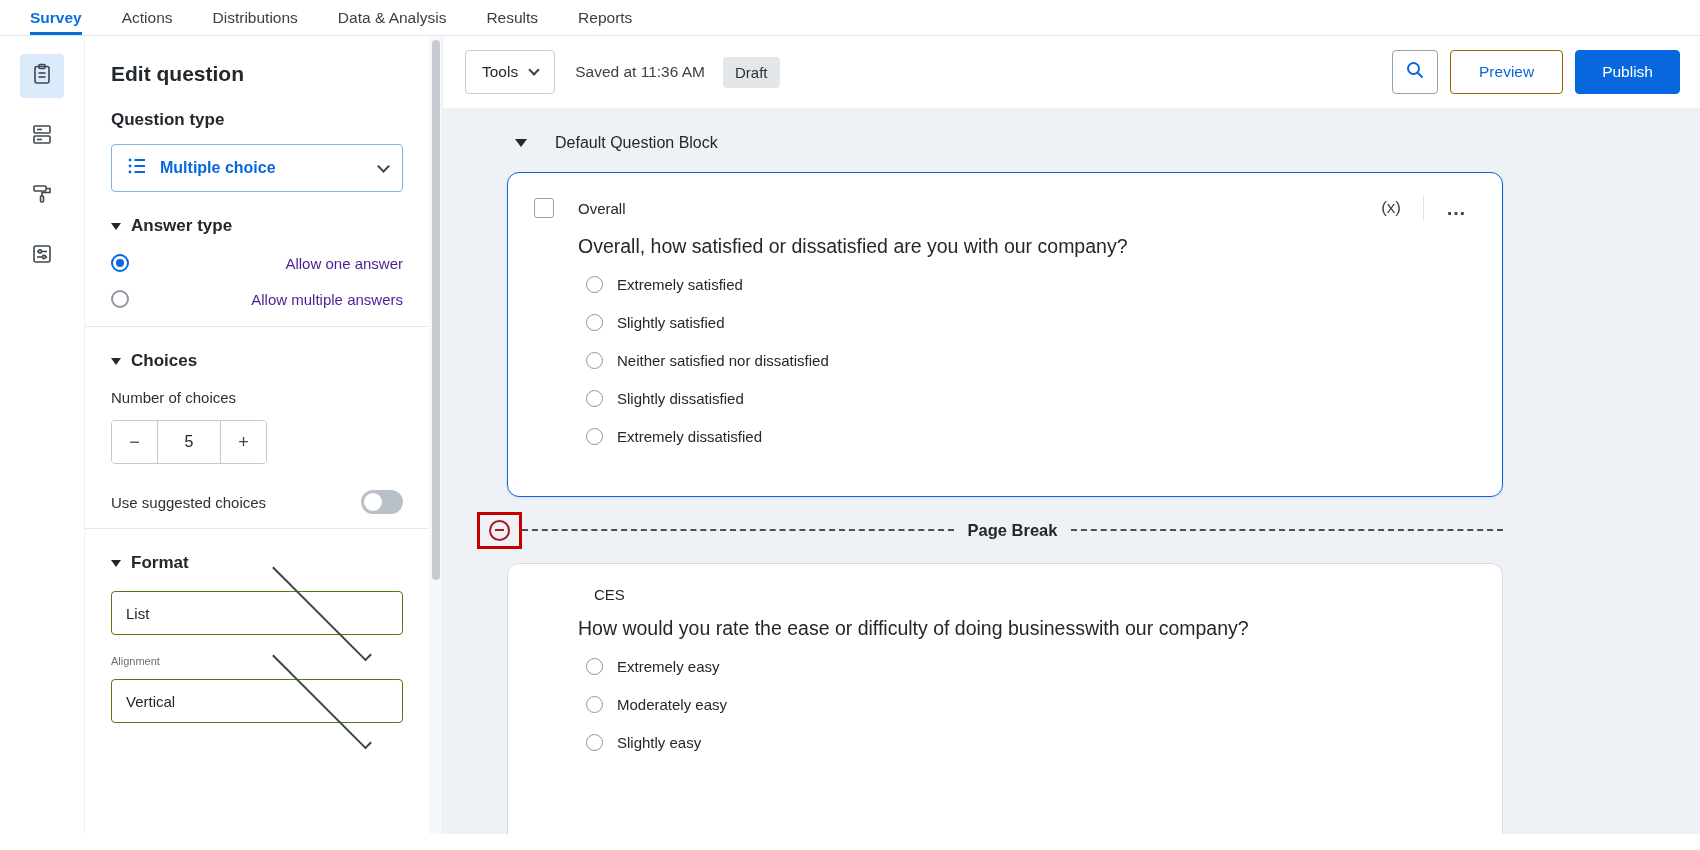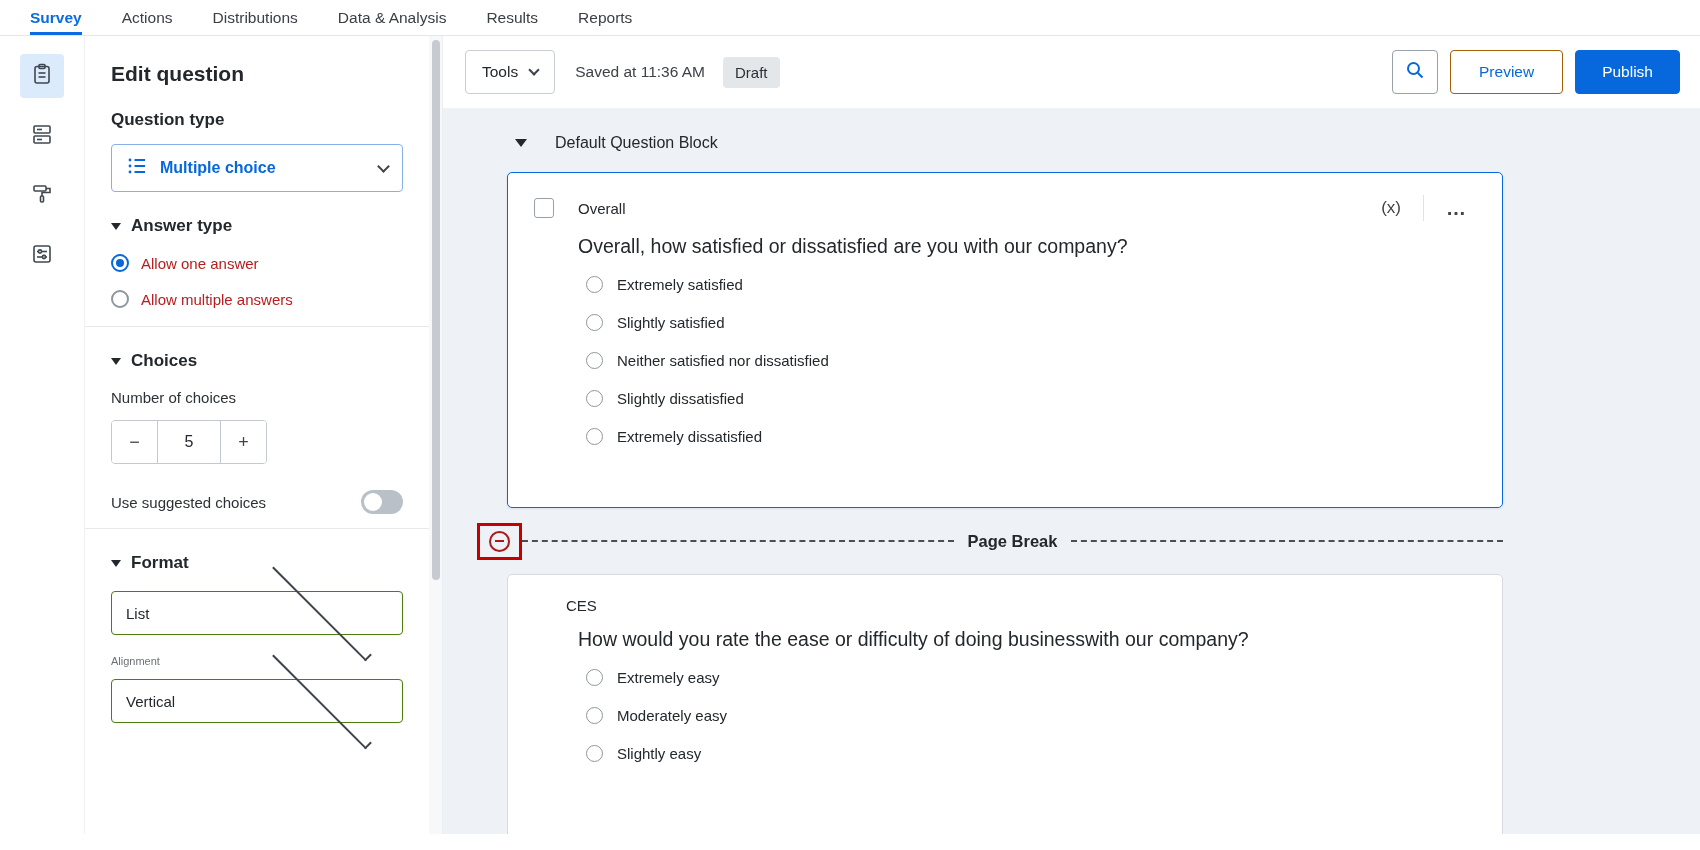--- a/index.html
+++ b/index.html
@@ -31,21 +31,21 @@
     background:#fff; display:flex; align-items:center; padding:0 14px; gap:12px; cursor:pointer; }
   .qtype-btn .qtype-label { color:#0768dd; font-size:16px; font-weight:700; flex:1; text-align:left; }
   .chev { width:9px; height:9px; border-right:2px solid #3e444b; border-bottom:2px solid #3e444b;
     transform:rotate(45deg); margin-top:-4px; flex:none; }
   .tri { width:0; height:0; border-left:6px solid transparent; border-right:6px solid transparent;
     border-top:8px solid #23282d; flex:none; }
   .tri.sm { border-left-width:5px; border-right-width:5px; border-top-width:7px; }
   .section-head { display:flex; align-items:center; gap:10px; font-size:17px; font-weight:700;
     margin:24px 0 18px 0; cursor:pointer; }
   .radio-row { display:flex; align-items:center; gap:12px; margin-bottom:18px;
-    font-size:15px; color:#b91c1c; cursor:pointer; }
+    font-size:15px; color:#4c1d95; cursor:pointer;justify-content:space-between; }
   .radio { width:18px; height:18px; border-radius:50%; border:2px solid #8e969e;
     background:#fff; flex:none; display:flex; align-items:center; justify-content:center; }
   .radio.selected { border-color:#0768dd; }
   .radio.selected::after { content:""; width:8px; height:8px; border-radius:50%; background:#0768dd; }
   .divider { border-top:1px solid #e6e8eb; margin:14px -26px 0 -26px; }
   .sub-label { font-size:15px; color:#2b3136; margin-bottom:14px; }
   .stepper { display:flex; width:156px; height:44px; border:1px solid #c4c9cf; border-radius:4px; overflow:hidden; }
   .stepper .step-btn { width:45px; display:flex; align-items:center; justify-content:center;
     background:#fff; border:none; font-size:18px; color:#3e444b; cursor:pointer; }
   .stepper .step-val { width:64px; display:flex; align-items:center; justify-content:center;
@@ -79,21 +79,21 @@
   .icon-btn { width:46px; height:44px; border:1px solid #99a1aa; border-radius:4px; background:#fff;
     display:flex; align-items:center; justify-content:center; cursor:pointer; }
   .preview-btn { border:1px solid #a16207; color:#0768dd; padding:0 28px; }
   .publish-btn { border:1px solid #0768dd; background:#0768dd; color:#fff; padding:0 26px; }
 
   .canvas { flex:1; overflow:hidden; padding:16px 0 0 64px; }
   .canvas-inner { width:996px; }
   .block-head { display:flex; align-items:center; gap:28px; padding:10px 0 20px 8px; }
   .block-head .title { font-size:16px; color:#23282d; }
 
-  .qcard { background:#fff; border:1px solid #d7dbe0; border-radius:5px; padding:22px 0 45px 0; }
+  .qcard { background:#fff; border:1px solid #d7dbe0; border-radius:12px; padding:22px 0 34px 0; }
   .qcard.selected { border:1.5px solid #0768dd; box-shadow:0 1px 3px rgba(20,40,80,.08); }
   .qcard-top { display:flex; align-items:center; padding:0 34px 0 26px; }
   .checkbox { width:20px; height:20px; border:1.5px solid #98a0a8; border-radius:3px; background:#fff; cursor:pointer; }
   .q-id { font-size:15px; margin-left:24px; }
   .qcard-top .spacer { flex:1; }
   .dismiss { font-size:17px; color:#3e444b; cursor:pointer; }
   .vsep { width:1px; height:26px; background:#dfe3e7; margin:0 22px; }
   .menu-dots { font-size:20px; font-weight:700; letter-spacing:2px; color:#3e444b; cursor:pointer; line-height:10px; }
   .q-text { font-size:19.5px; color:#23282d; margin:14px 34px 14px 70px; cursor:text; }
   .opt-row { display:flex; align-items:center; gap:14px; margin:0 0 14px 78px; height:24px;
@@ -305,21 +305,21 @@
           <span class="annot">
             <span class="pb-icon"></span>
           </span>
           <span class="pb-dashes"></span>
           <span class="pb-label">Page Break</span>
           <span class="pb-dashes"></span>
         </div>
 
         <div class="qcard second">
           <div class="qcard-top">
-            <span class="q-id" style="margin-left:32px;">CES</span>
+            <span class="q-id" style="margin-left:60px;">CES</span>
           </div>
           <div class="q-text">How would you rate the ease or difficulty of doing businesswith our company?</div>
           <div class="opt-row">
             <span class="opt-radio"></span>
             <span>Extremely easy</span>
           </div>
           <div class="opt-row">
             <span class="opt-radio"></span>
             <span>Moderately easy</span>
           </div>

